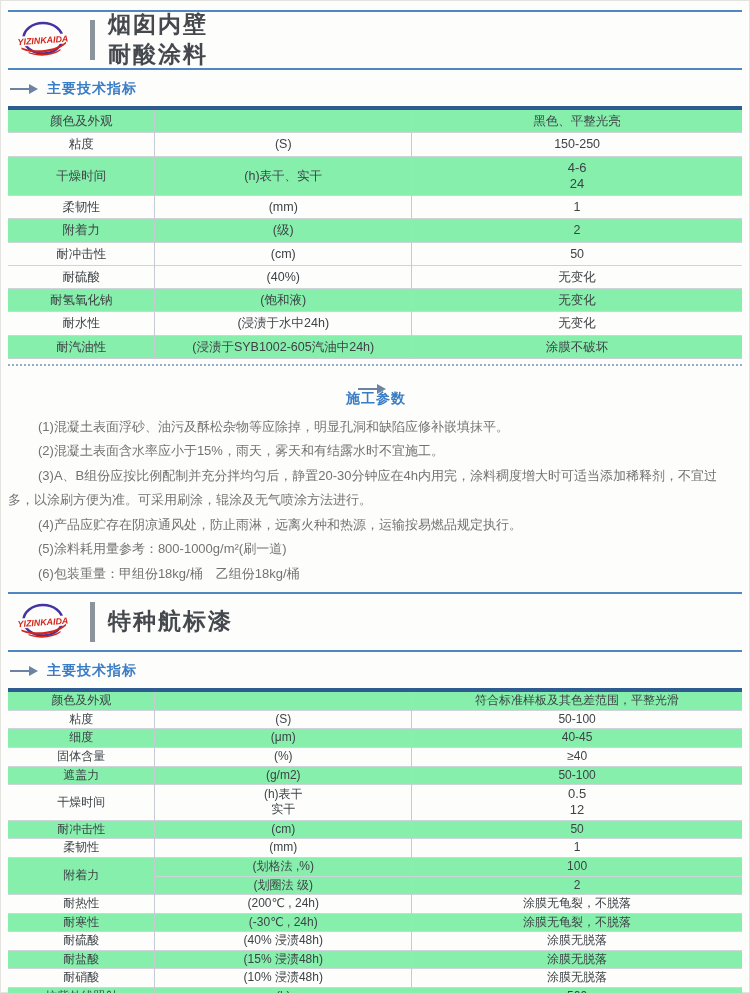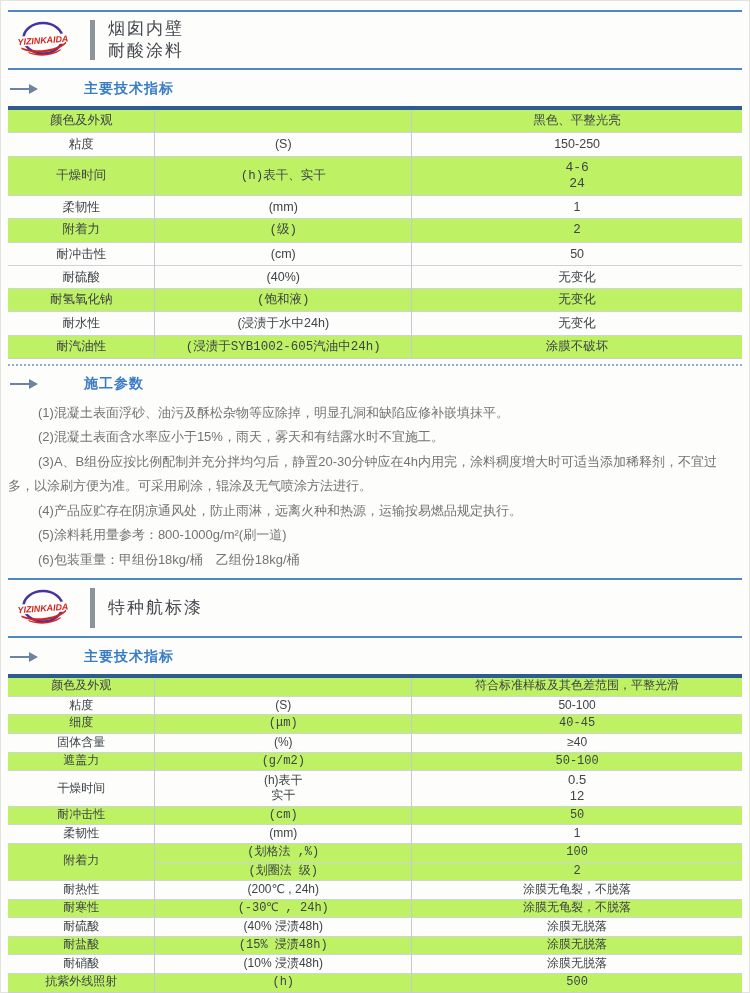--- a/index.html
+++ b/index.html
@@ -7,36 +7,36 @@
         padding:0 8px;overflow:hidden;position:relative;
         box-shadow:inset 0 0 0 1px #e3e3e0;}
   
   .hline{height:2px;background:#4e87c1;}
   .hline.top{margin-top:10px;}
   .dotted{border-top:2px dotted #93aecb;height:0;margin:5px 0 0 0;}
   
   .brand-header{display:flex;align-items:center;padding:6px 6px;height:44px;}
   .logo{width:58px;height:44px;flex:0 0 auto;}
   .title-bar{width:5px;height:40px;background:#8b939b;margin:0 13px 0 18px;flex:0 0 auto;}
-  .doc-title{font-size:17px;font-weight:normal;color:#45494e;line-height:1.3;letter-spacing:2px;text-align:right;}
-  
-  .spec-heading{display:flex;align-items:center;margin:9px 0 7px 2px;height:20px;gap:37px;}
+  .doc-title{font-size:23px;font-weight:bold;color:#45494e;line-height:1.3;letter-spacing:2px;text-align:right;}
+  
+  .spec-heading{display:flex;align-items:center;margin:9px 0 7px 2px;height:20px;}
   .arrow{display:inline-block;width:26px;height:2px;background:#6d83a3;position:relative;margin-right:11px;}
   .arrow::after{content:'';position:absolute;right:-2px;top:-4px;
     border-left:9px solid #6d83a3;border-top:5px solid transparent;border-bottom:5px solid transparent;}
   .spec-heading .lbl{color:#3b7dc4;font-weight:bold;font-size:14px;letter-spacing:1px;}
   
   table{width:100%;border-collapse:collapse;border-top:4px solid #2e5c90;border-bottom:1px solid #c9ced3;}
   td{border-top:1px solid #cfd4d8;text-align:center;padding:3px 6px;font-size:12.5px;color:#3e4347;
      line-height:1.3;}
   tr:first-child td{border-top:none;}
   td.c-label{width:20%;}
   td.c-cond{width:35%;border-left:1px solid #c6cbd1;}
   td.c-value{width:45%;border-left:1px solid #c6cbd1;}
-  tr.shaded td{background:#bef264;font-family:Liberation Mono, monospace;}
+  tr.shaded td{background:#86efac;}
   .vline{font-size:13px;line-height:1.25;}
   .cline{line-height:1.3;}
   table.t2 td{padding:1px 6px;font-size:12px;}
   
   .params p{margin:0;padding:0;font-size:13px;color:#737373;line-height:24.5px;text-indent:30px;}
   .params{margin-top:2px;}
 </style>
 </head>
 <body>
 
@@ -121,21 +121,21 @@
         <tr class="shaded">
           <td class="c-label">耐汽油性</td>
           <td class="c-cond">(浸渍于SYB1002-605汽油中24h)</td>
           <td class="c-value">涂膜不破坏</td>
         </tr>
       </tbody>
   </table>
 
   <div class="dotted"></div>
 
-  <div class="spec-heading" style="margin-top:8px;">
+  <div class="spec-heading" style="margin-top:22px;flex-direction:column;">
     <span class="arrow"></span>
     <span class="lbl">施工参数</span>
   </div>
 
   <div class="params" id="params-list">
       <p>(1)混凝土表面浮砂、油污及酥松杂物等应除掉，明显孔洞和缺陷应修补嵌填抹平。</p>
       <p>(2)混凝土表面含水率应小于15%，雨天，雾天和有结露水时不宜施工。</p>
       <p>(3)A、B组份应按比例配制并充分拌均匀后，静置20-30分钟应在4h内用完，涂料稠度增大时可适当添加稀释剂，不宜过多，以涂刷方便为准。可采用刷涂，辊涂及无气喷涂方法进行。</p>
       <p>(4)产品应贮存在阴凉通风处，防止雨淋，远离火种和热源，运输按易燃品规定执行。</p>
       <p>(5)涂料耗用量参考：800-1000g/m²(刷一道)</p>

